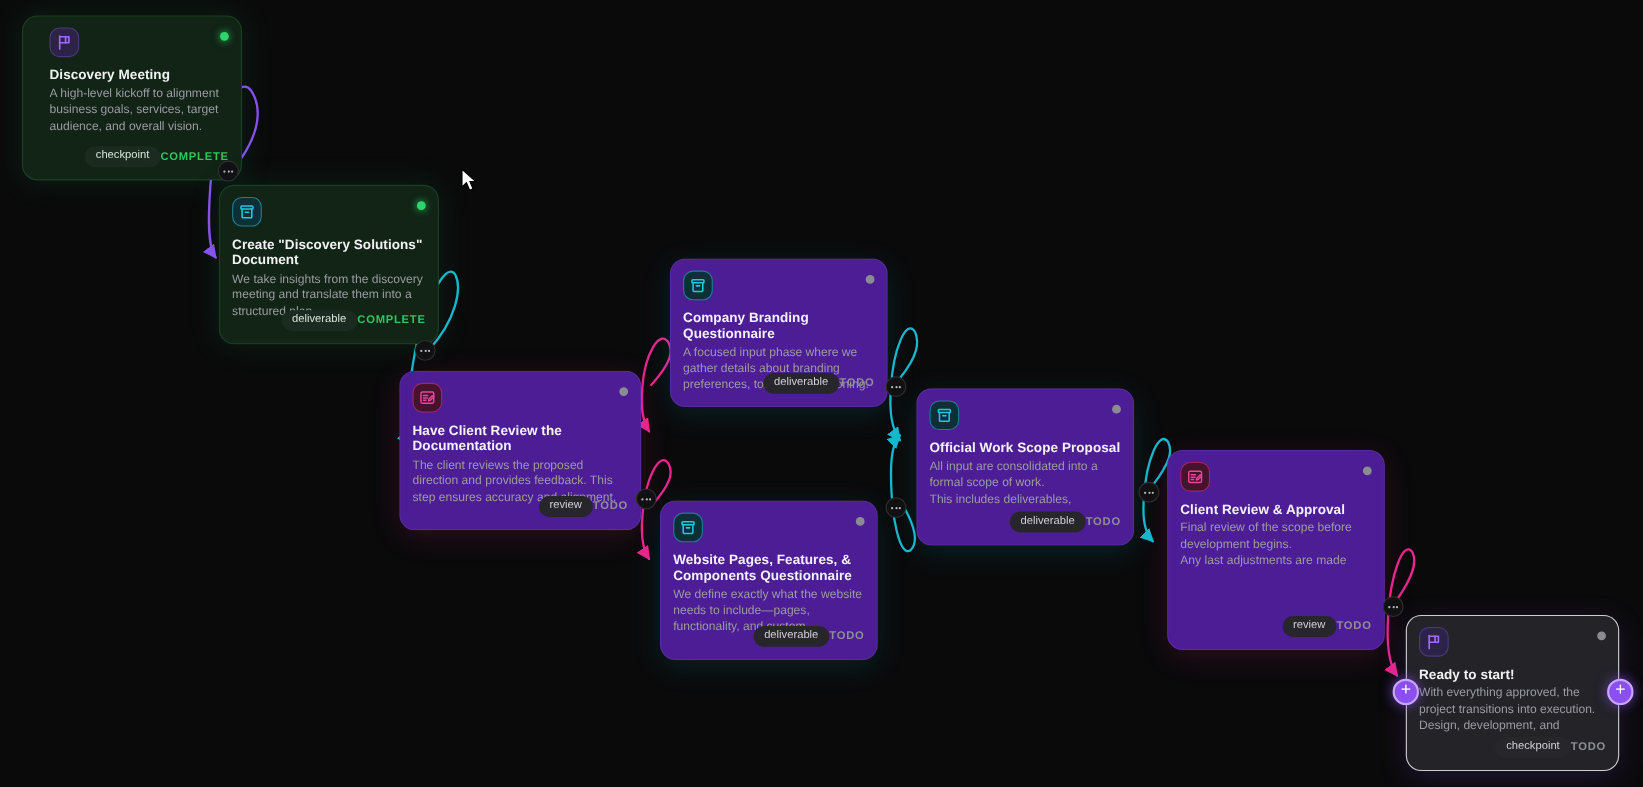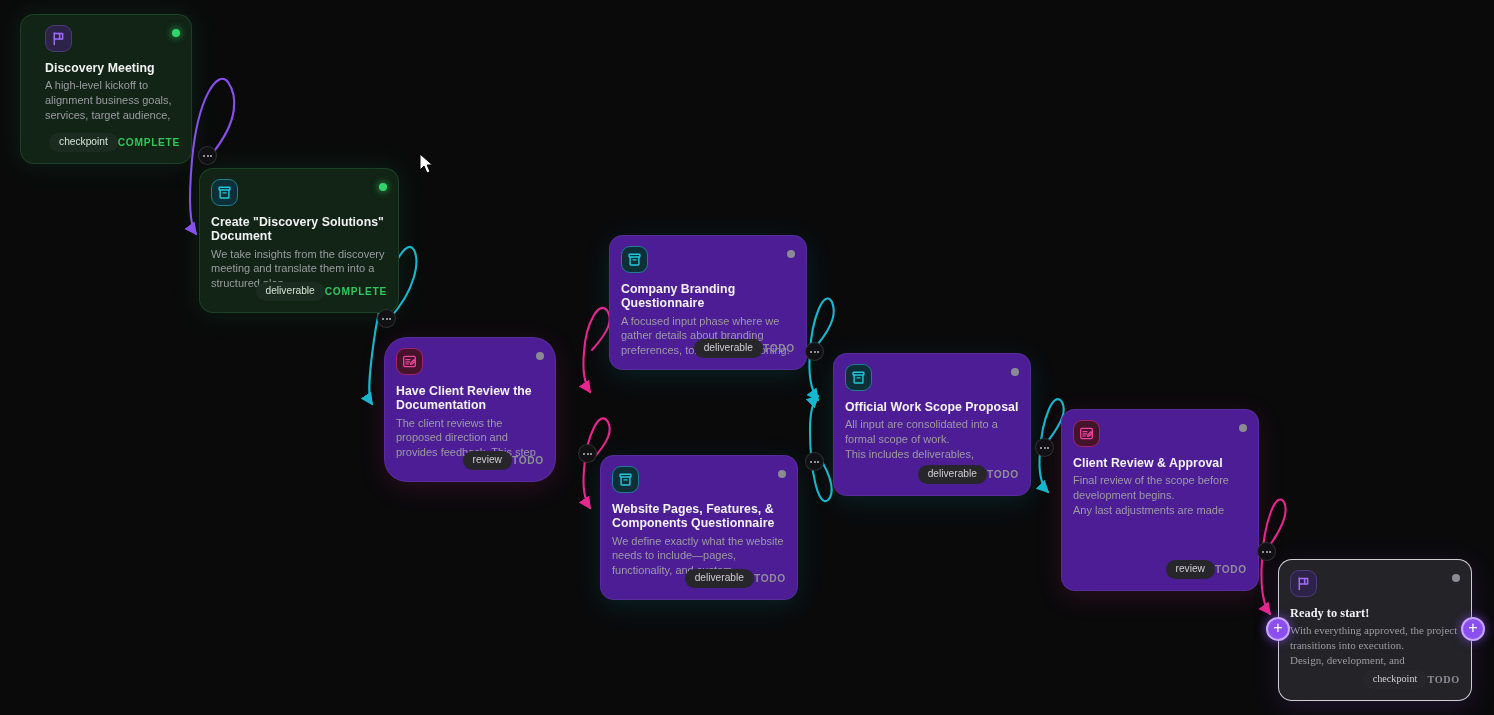--- a/index.html
+++ b/index.html
@@ -34,21 +34,20 @@
     background: #112415;
     border: 1px solid rgba(70,200,110,0.18);
     box-shadow: 0 0 26px 3px rgba(40,200,110,0.10);
   }
   .node.todo.cyan  { box-shadow: 0 6px 26px 0px rgba(0,190,215,0.13); }
   .node.todo.pink  { box-shadow: 0 6px 26px 0px rgba(225,40,140,0.15); }
   .node.todo.purple{ box-shadow: 0 6px 26px 0px rgba(150,80,240,0.16); }
   .node.selected {
     border: 1.6px solid rgba(255,255,255,0.78);
     background: #232328;
-    font-family: Liberation Serif, serif;
   }
 
   .node-head {
     display: flex; align-items: flex-start;
     justify-content: space-between;
     margin-bottom: 9px;
   }
   .node-icon {
     width: 27px; height: 27px;
     border-radius: 9px;
@@ -161,21 +160,21 @@
         <path d="M 592 350 C 610 330 612 320 608 312 C 600 298 586 322 584 352 C 582 374 586 386 590 392" fill="none" stroke="#e8268f" stroke-width="2.1" stroke-linecap="round" marker-end="url(#ah-pink)"></path>
         <path d="M 592 460 C 610 440 612 430 608 422 C 600 408 586 436 584 470 C 582 492 586 502 590 508" fill="none" stroke="#e8268f" stroke-width="2.1" stroke-linecap="round" marker-end="url(#ah-pink)"></path>
         <path d="M 818 344 C 834 324 836 312 832 302 C 824 288 812 318 810 352 C 808 376 812 392 818 400" fill="none" stroke="#17b8cf" stroke-width="2.1" stroke-linecap="round" marker-end="url(#ah-cyan)"></path>
         <path d="M 818 455 C 834 480 834 494 828 500 C 818 508 810 470 810 430 C 810 410 814 400 818 396" fill="none" stroke="#17b8cf" stroke-width="2.1" stroke-linecap="round" marker-end="url(#ah-cyan)"></path>
         <path d="M 1048 441 C 1064 420 1066 410 1062 402 C 1054 390 1042 418 1040 452 C 1038 474 1042 486 1048 492" fill="none" stroke="#17b8cf" stroke-width="2.1" stroke-linecap="round" marker-end="url(#ah-cyan)"></path>
         <path d="M 1270 545 C 1286 522 1288 510 1284 502 C 1276 490 1264 522 1262 560 C 1260 590 1264 606 1270 614" fill="none" stroke="#e8268f" stroke-width="2.1" stroke-linecap="round" marker-end="url(#ah-pink)"></path>
       </g>
   </svg>
 
   <div id="nodes-layer">
-      <div class="node complete" style="left: 20px; top: 14px; width: 172px; height: 150px; padding-left: 24px;">
+      <div class="node complete" style="left: 20px; top: 14px; width: 200px; height: 150px; padding-left: 24px;">
         <div class="node-head">
           <div class="node-icon purple">
             <svg width="15" height="15" viewBox="0 0 16 16" fill="none" stroke="#a06bff" stroke-width="1.6" stroke-linecap="round" stroke-linejoin="round">
               <path d="M3.5 14.5 L3.5 2"></path>
               <path d="M3.5 2.6 H12.4 V8.4 H3.5"></path>
               <path d="M9.2 2.6 V8.4"></path>
             </svg>
           </div>
           <div class="status-dot green"></div>
         </div>
@@ -201,21 +200,21 @@
         </div>
         <div class="node-title">Create "Discovery Solutions" Document</div>
         <div class="node-desc clip3">
           <div>We take insights from the discovery meeting and translate them into a structured plan.</div>
         </div>
         <div class="node-foot" style="position: absolute; left: 11px; right: 11px; bottom: 11px; margin-top: 0px;">
           <div class="tag">deliverable</div>
           <div class="state complete">COMPLETE</div>
         </div>
       </div>
-      <div class="node todo pink" style="left: 384px; top: 337px; width: 172px; height: 145px; border-radius: 23px;">
+      <div class="node todo pink" style="left: 363px; top: 337px; width: 220px; height: 145px;">
         <div class="node-head">
           <div class="node-icon pink">
             <svg width="15" height="15" viewBox="0 0 16 16" fill="none" stroke="#f0439b" stroke-width="1.4" stroke-linecap="round" stroke-linejoin="round">
               <rect x="1.8" y="2.6" width="12.4" height="10.8" rx="1.4"></rect>
               <path d="M4.2 6 H8.4"></path>
               <path d="M4.2 8.4 H8"></path>
               <path d="M4.2 10.6 H6.6"></path>
               <path d="M12.8 6.1 L9.6 9.3 L9.2 11 L10.9 10.6 L14.1 7.4 z" fill="none"></path>
             </svg>
           </div>

